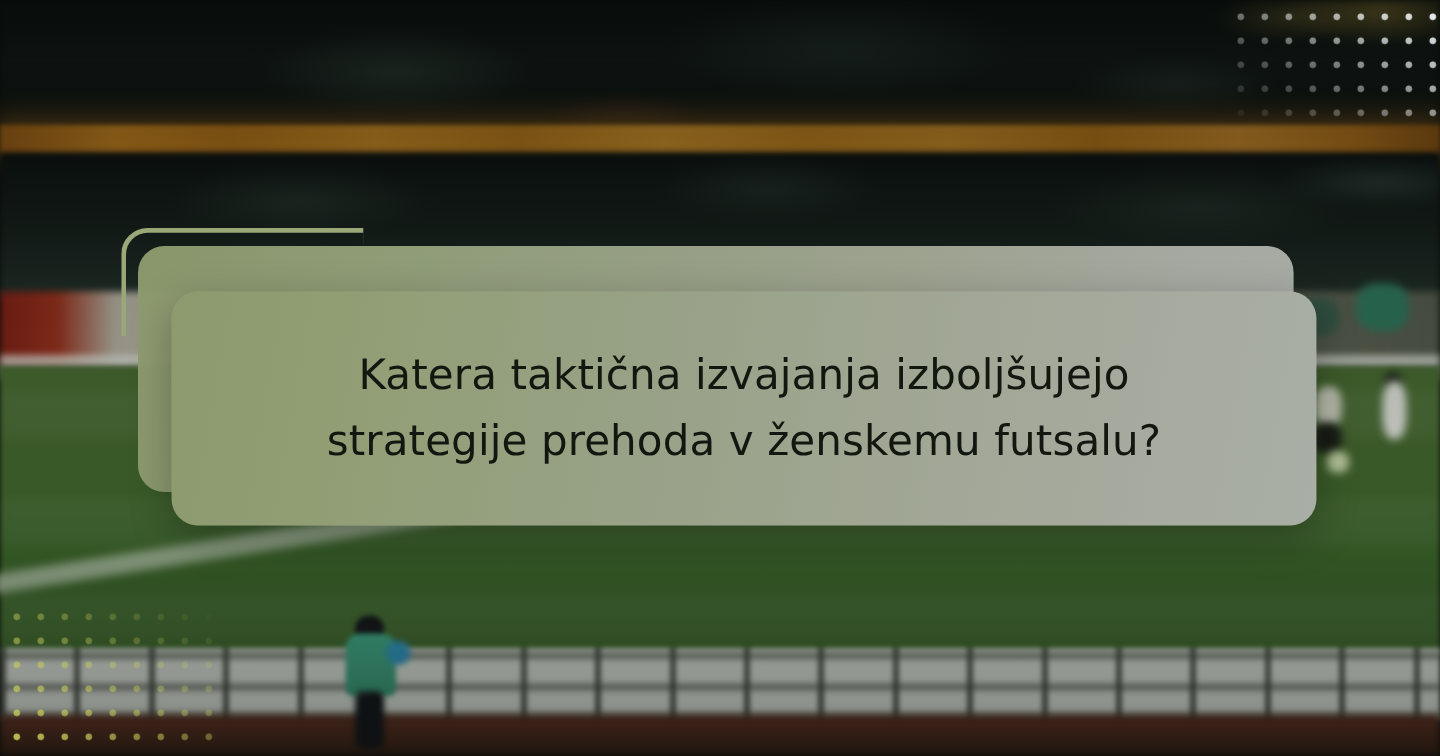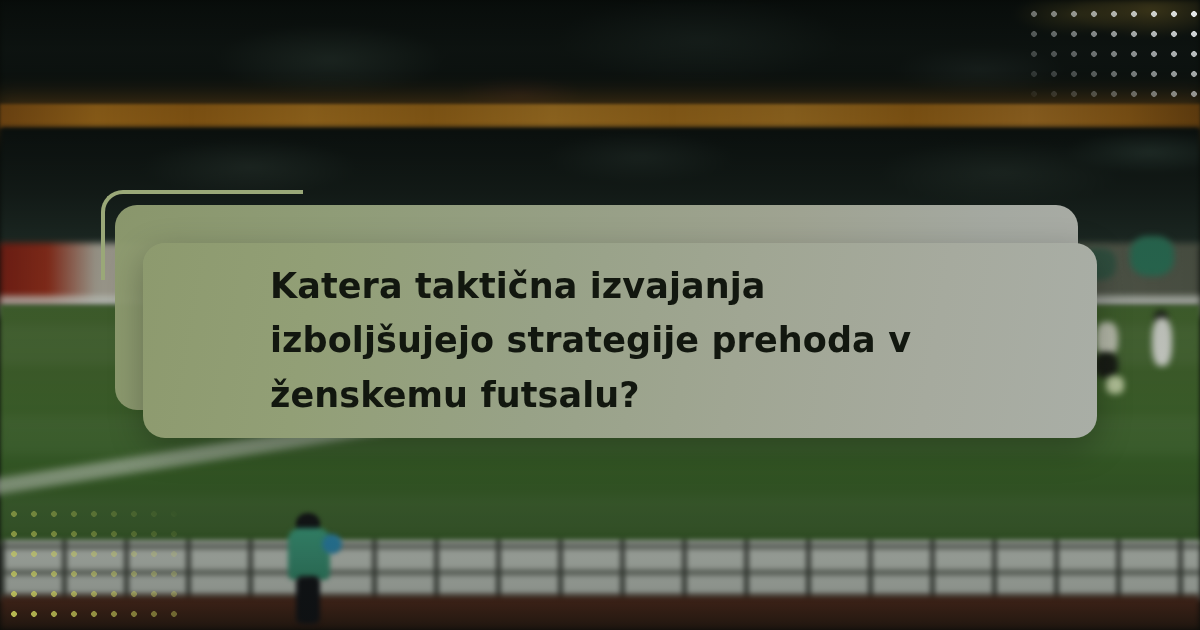--- a/index.html
+++ b/index.html
@@ -217,23 +217,23 @@
     display:flex;
     align-items:center;
     justify-content:center;
     box-shadow:0 10px 34px rgba(0,0,0,.28);
   }
 
   .question {
     color:#12170f;
     font-family:"DejaVu Sans", sans-serif;
     font-size:35px;
-    font-weight:700;
+    font-weight:400;
     line-height:1.55;
-    text-align:left;
+    text-align:center;
     max-width:700px;
     letter-spacing:.1px;
   }
 </style>
 </head>
 <body>
 
 <div id="stage">
 
   <div class="photo">

